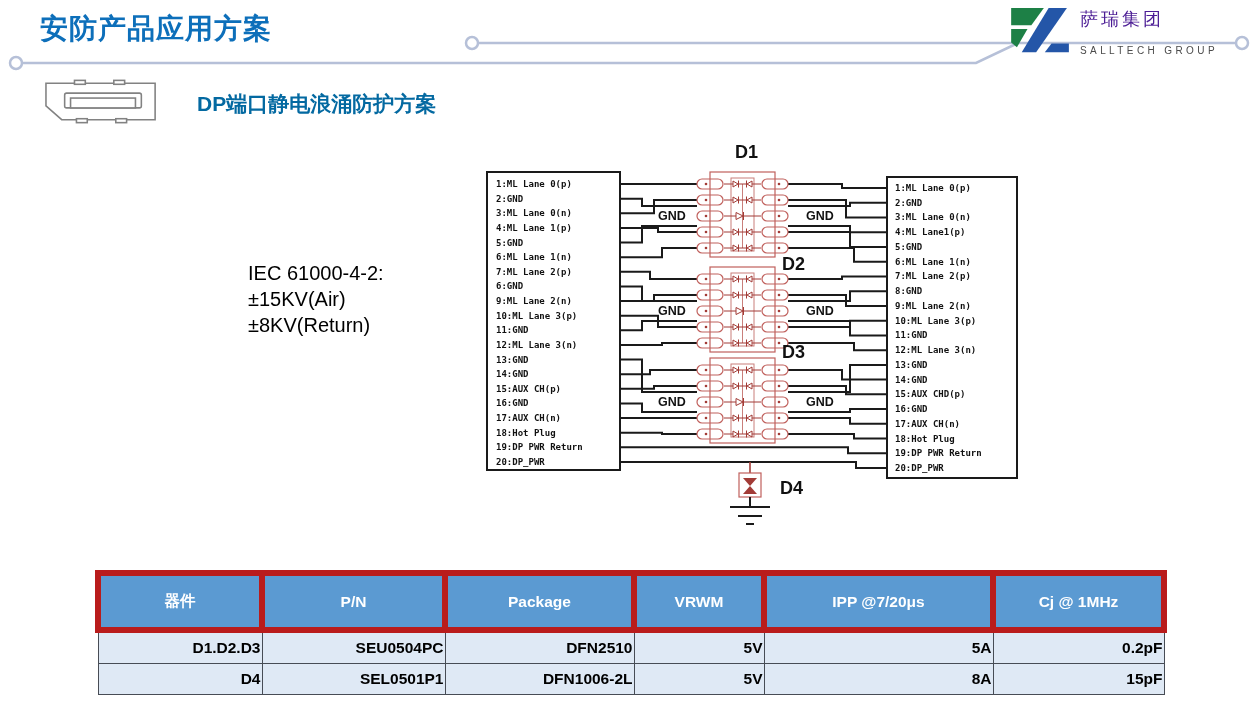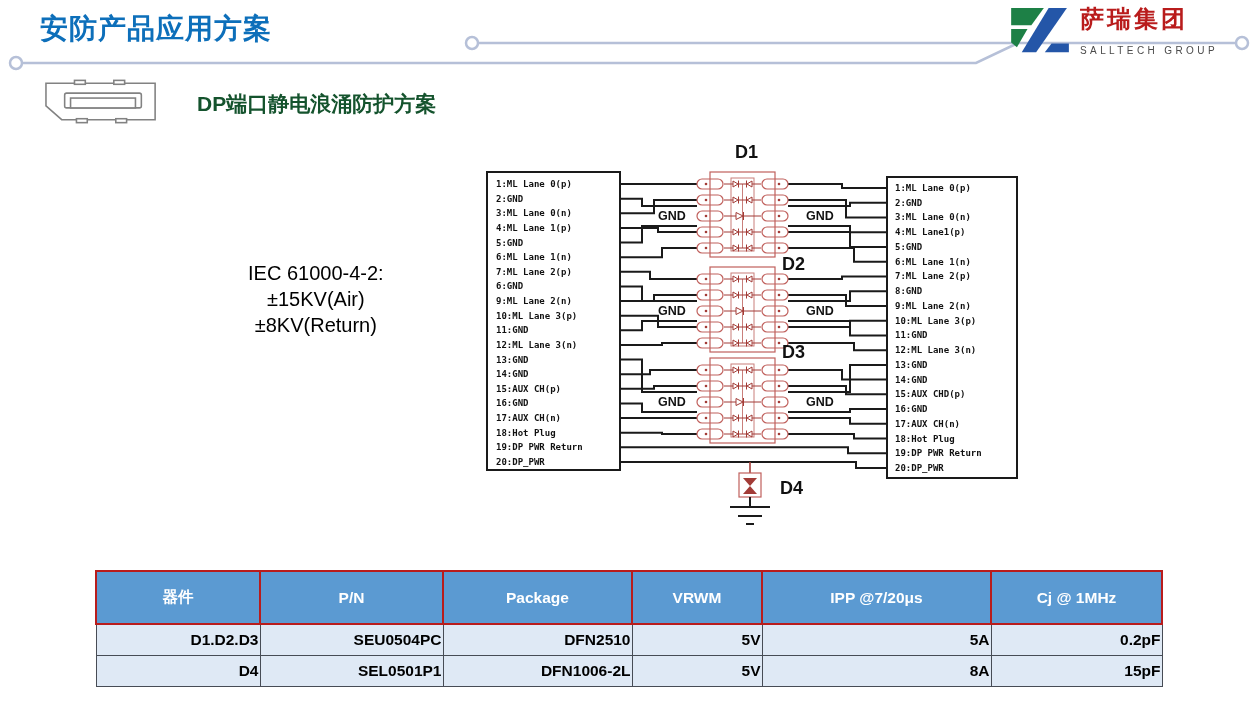--- a/index.html
+++ b/index.html
@@ -3,46 +3,46 @@
 <meta charset="utf-8">
 <style>
   html,body{margin:0;padding:0;background:#fff;}
   #slide{position:relative;width:1256px;height:705px;background:#fff;overflow:hidden;
          font-family:"Liberation Sans","DejaVu Sans",sans-serif;}
   
   #page-title{position:absolute;left:40px;top:10px;margin:0;font-size:28px;font-weight:bold;
               color:#0d6fba;letter-spacing:1px;}
   #logo{position:absolute;right:38px;top:6px;display:flex;align-items:center;gap:9px;z-index:3;}
   #logo .ltxt{display:flex;flex-direction:column;justify-content:center;}
-  #logo .lname{font-size:24px;font-weight:700;color:#b91c1c;letter-spacing:3px;line-height:26px;}
+  #logo .lname{font-size:18px;font-weight:400;color:#4c1d95;letter-spacing:3px;line-height:26px;}
   #logo .lsub{font-size:10px;color:#4a4a4a;letter-spacing:3.4px;margin-top:13px;}
   
   #dp-icon{position:absolute;left:44px;top:79px;z-index:2;}
-  #section-title{position:absolute;left:197px;top:90px;margin:0;font-size:21px;font-weight:bold;color:#14532d;}
-  
-  #iec{position:absolute;left:248px;top:260px;font-size:20px;color:#000;line-height:26px;z-index:2;text-align:center;}
+  #section-title{position:absolute;left:197px;top:90px;margin:0;font-size:21px;font-weight:bold;color:#0369a1;}
+  
+  #iec{position:absolute;left:248px;top:260px;font-size:20px;color:#000;line-height:26px;z-index:2;}
   
   #schematic{position:absolute;left:0;top:0;width:1256px;height:705px;z-index:1;}
   .deco{stroke:#b6c0d8;stroke-width:2.5;fill:none;}
   .decoC{stroke:#b6c0d8;stroke-width:2.5;fill:#fff;}
   .box{stroke:#1a1a1a;stroke-width:2;fill:none;}
   .wire{stroke:#1a1a1a;stroke-width:2;fill:none;}
   .pin{font:bold 9px "DejaVu Sans Mono",monospace;fill:#111;}
   .gnd{font:bold 12.5px "Liberation Sans",sans-serif;fill:#111;text-anchor:middle;}
   .dlabel{font:bold 18px "Liberation Sans",sans-serif;fill:#111;}
   .pkg{stroke:#c0605c;fill:none;stroke-width:1.2;}
   .pkg2{stroke:#c97f7b;fill:none;stroke-width:1;}
   .dio{stroke:#a23b36;fill:none;stroke-width:1;}
   .dioF{fill:#a23b36;stroke:none;}
   .rwire{stroke:#a23b36;fill:none;stroke-width:1.6;}
   
   #spec-table{position:absolute;left:95px;top:570px;width:1066px;border-collapse:collapse;
               table-layout:fixed;z-index:2;}
   #spec-table th{background:#5b9ad2;color:#fff;font-size:15.5px;font-weight:bold;height:49px;
-                 border:2px solid #b91c1c;text-align:center;margin-top:13px;}
+                 border:6px solid #b91c1c;text-align:center;margin-top:13px;}
   #spec-table td{background:#dfe9f5;color:#000;font-size:15.5px;font-weight:bold;height:28px;
                  border:1px solid #474c55;text-align:right;}
   .dpicon{stroke:#828282;stroke-width:1.6;fill:#fff;}
 </style>
 </head>
 <body>
 
 <div id="slide">
 
   <h1 id="page-title">安防产品应用方案</h1>

